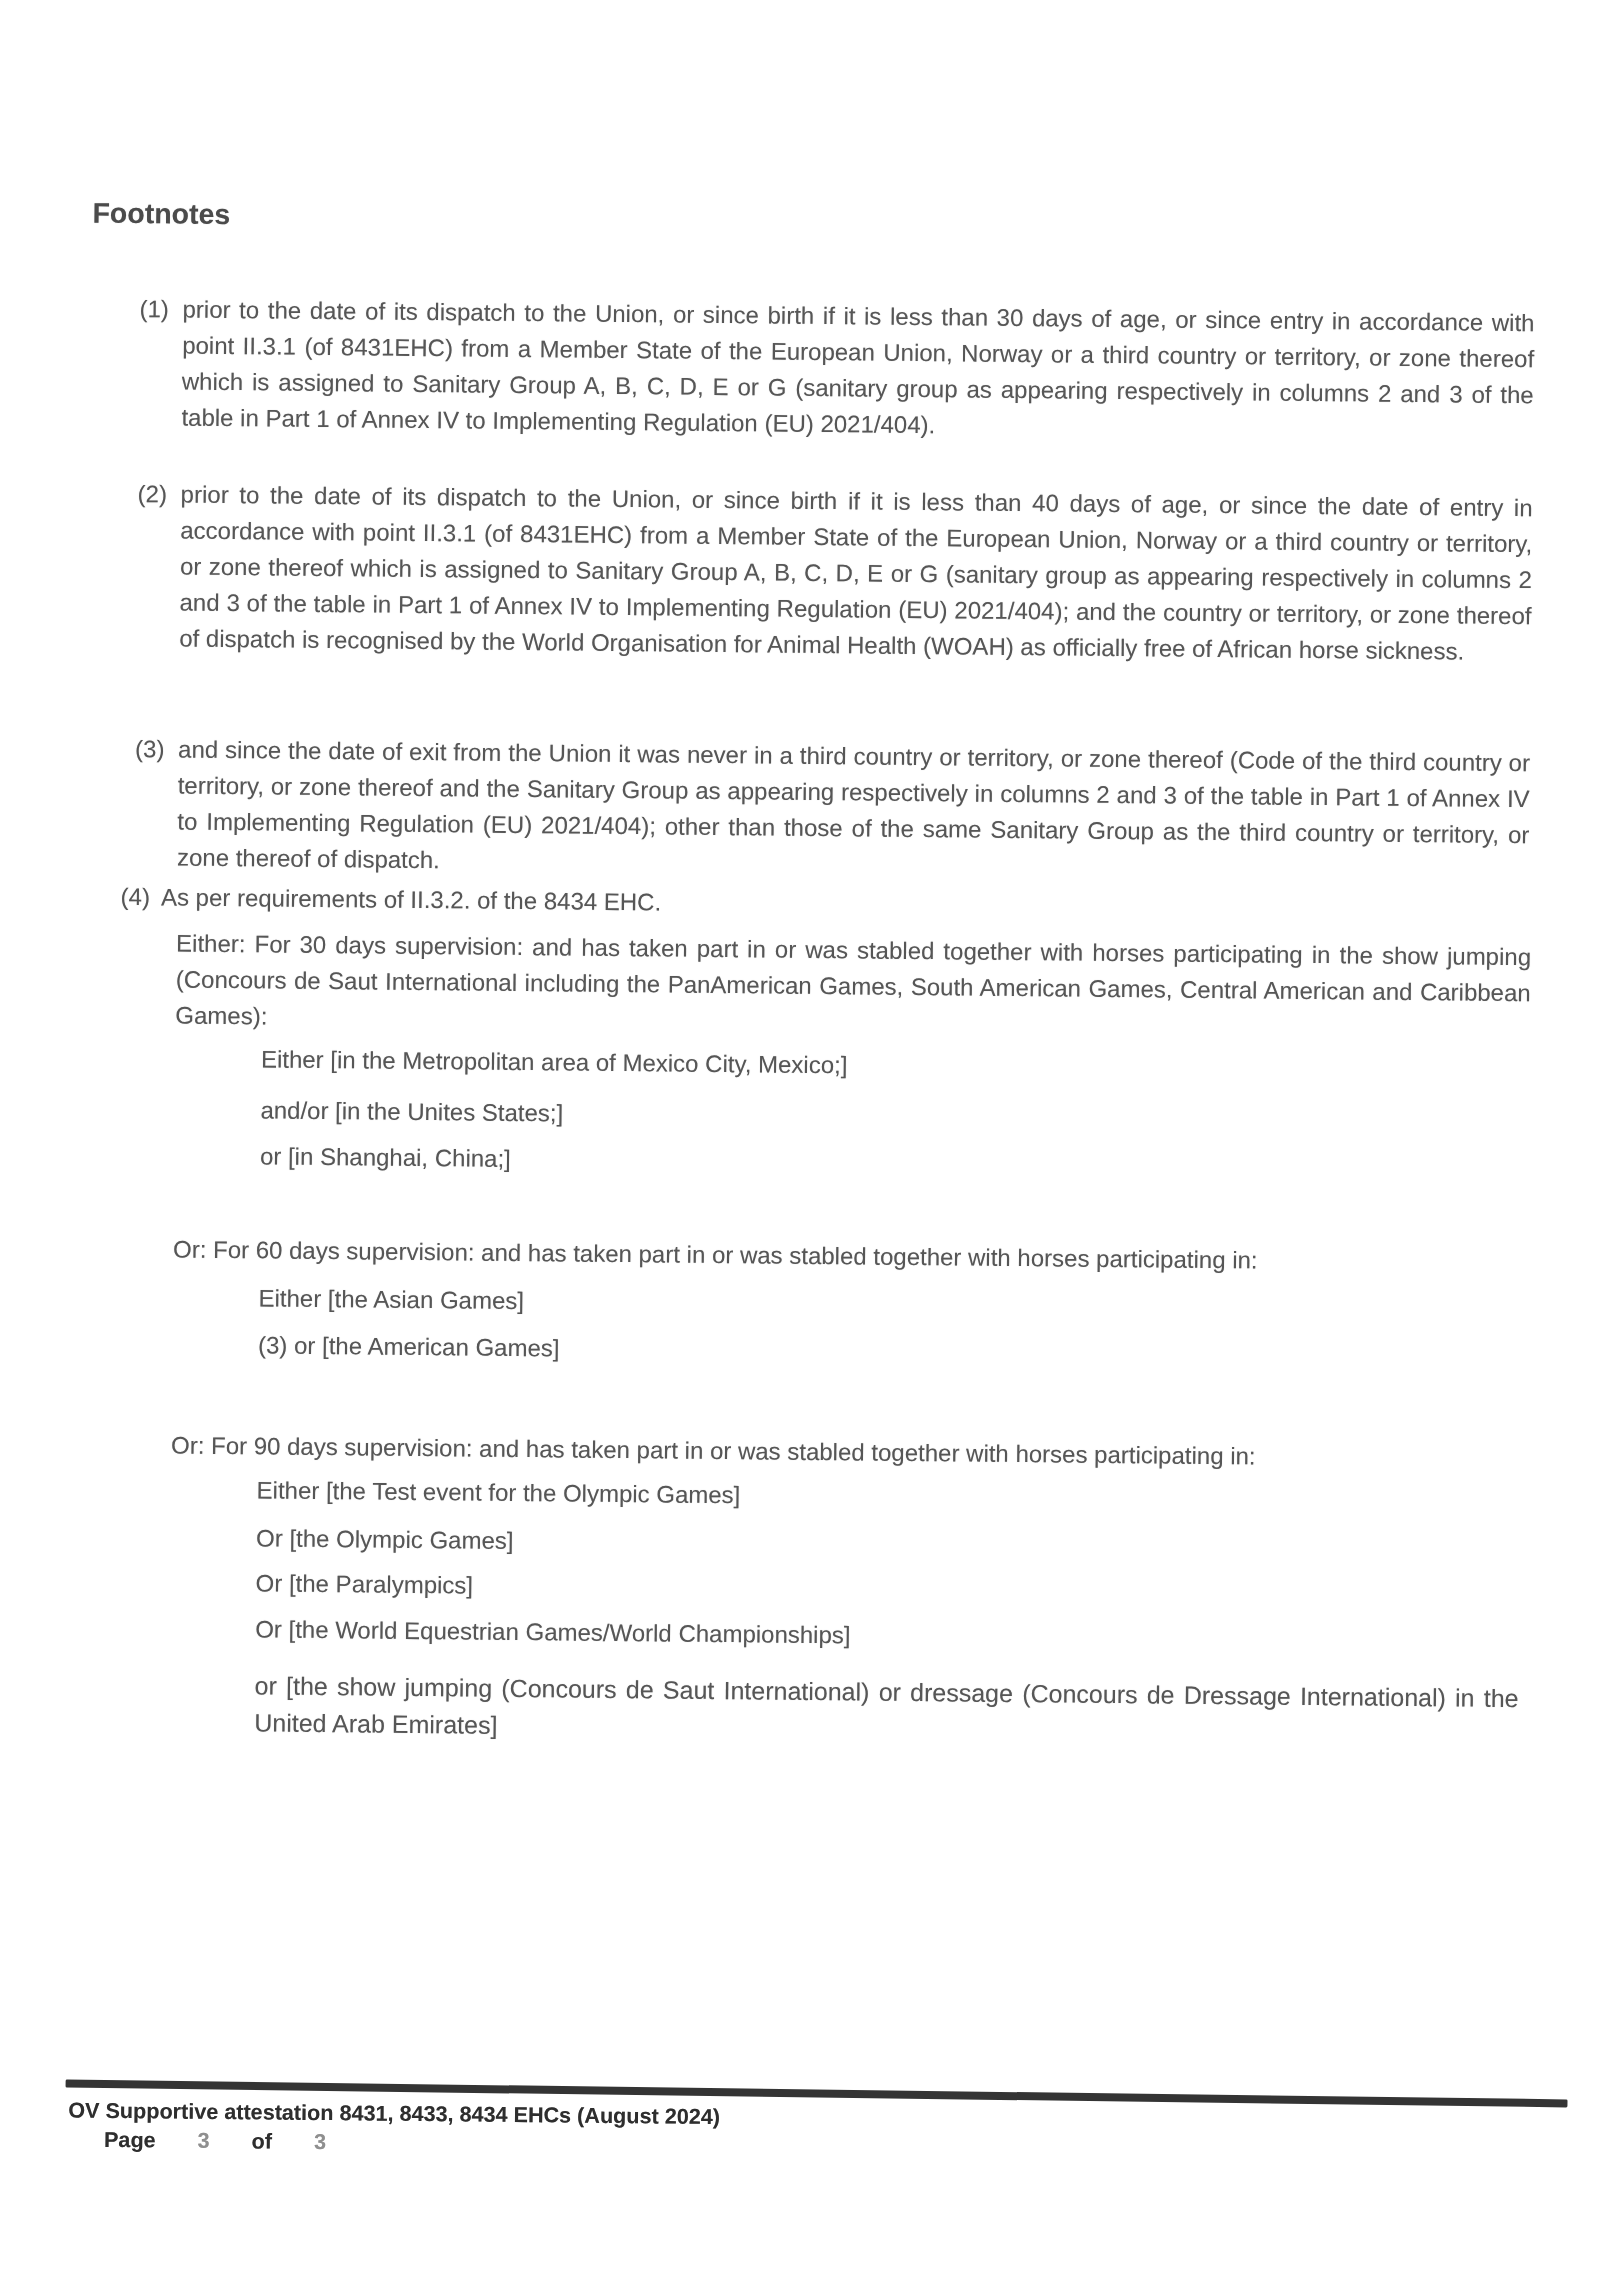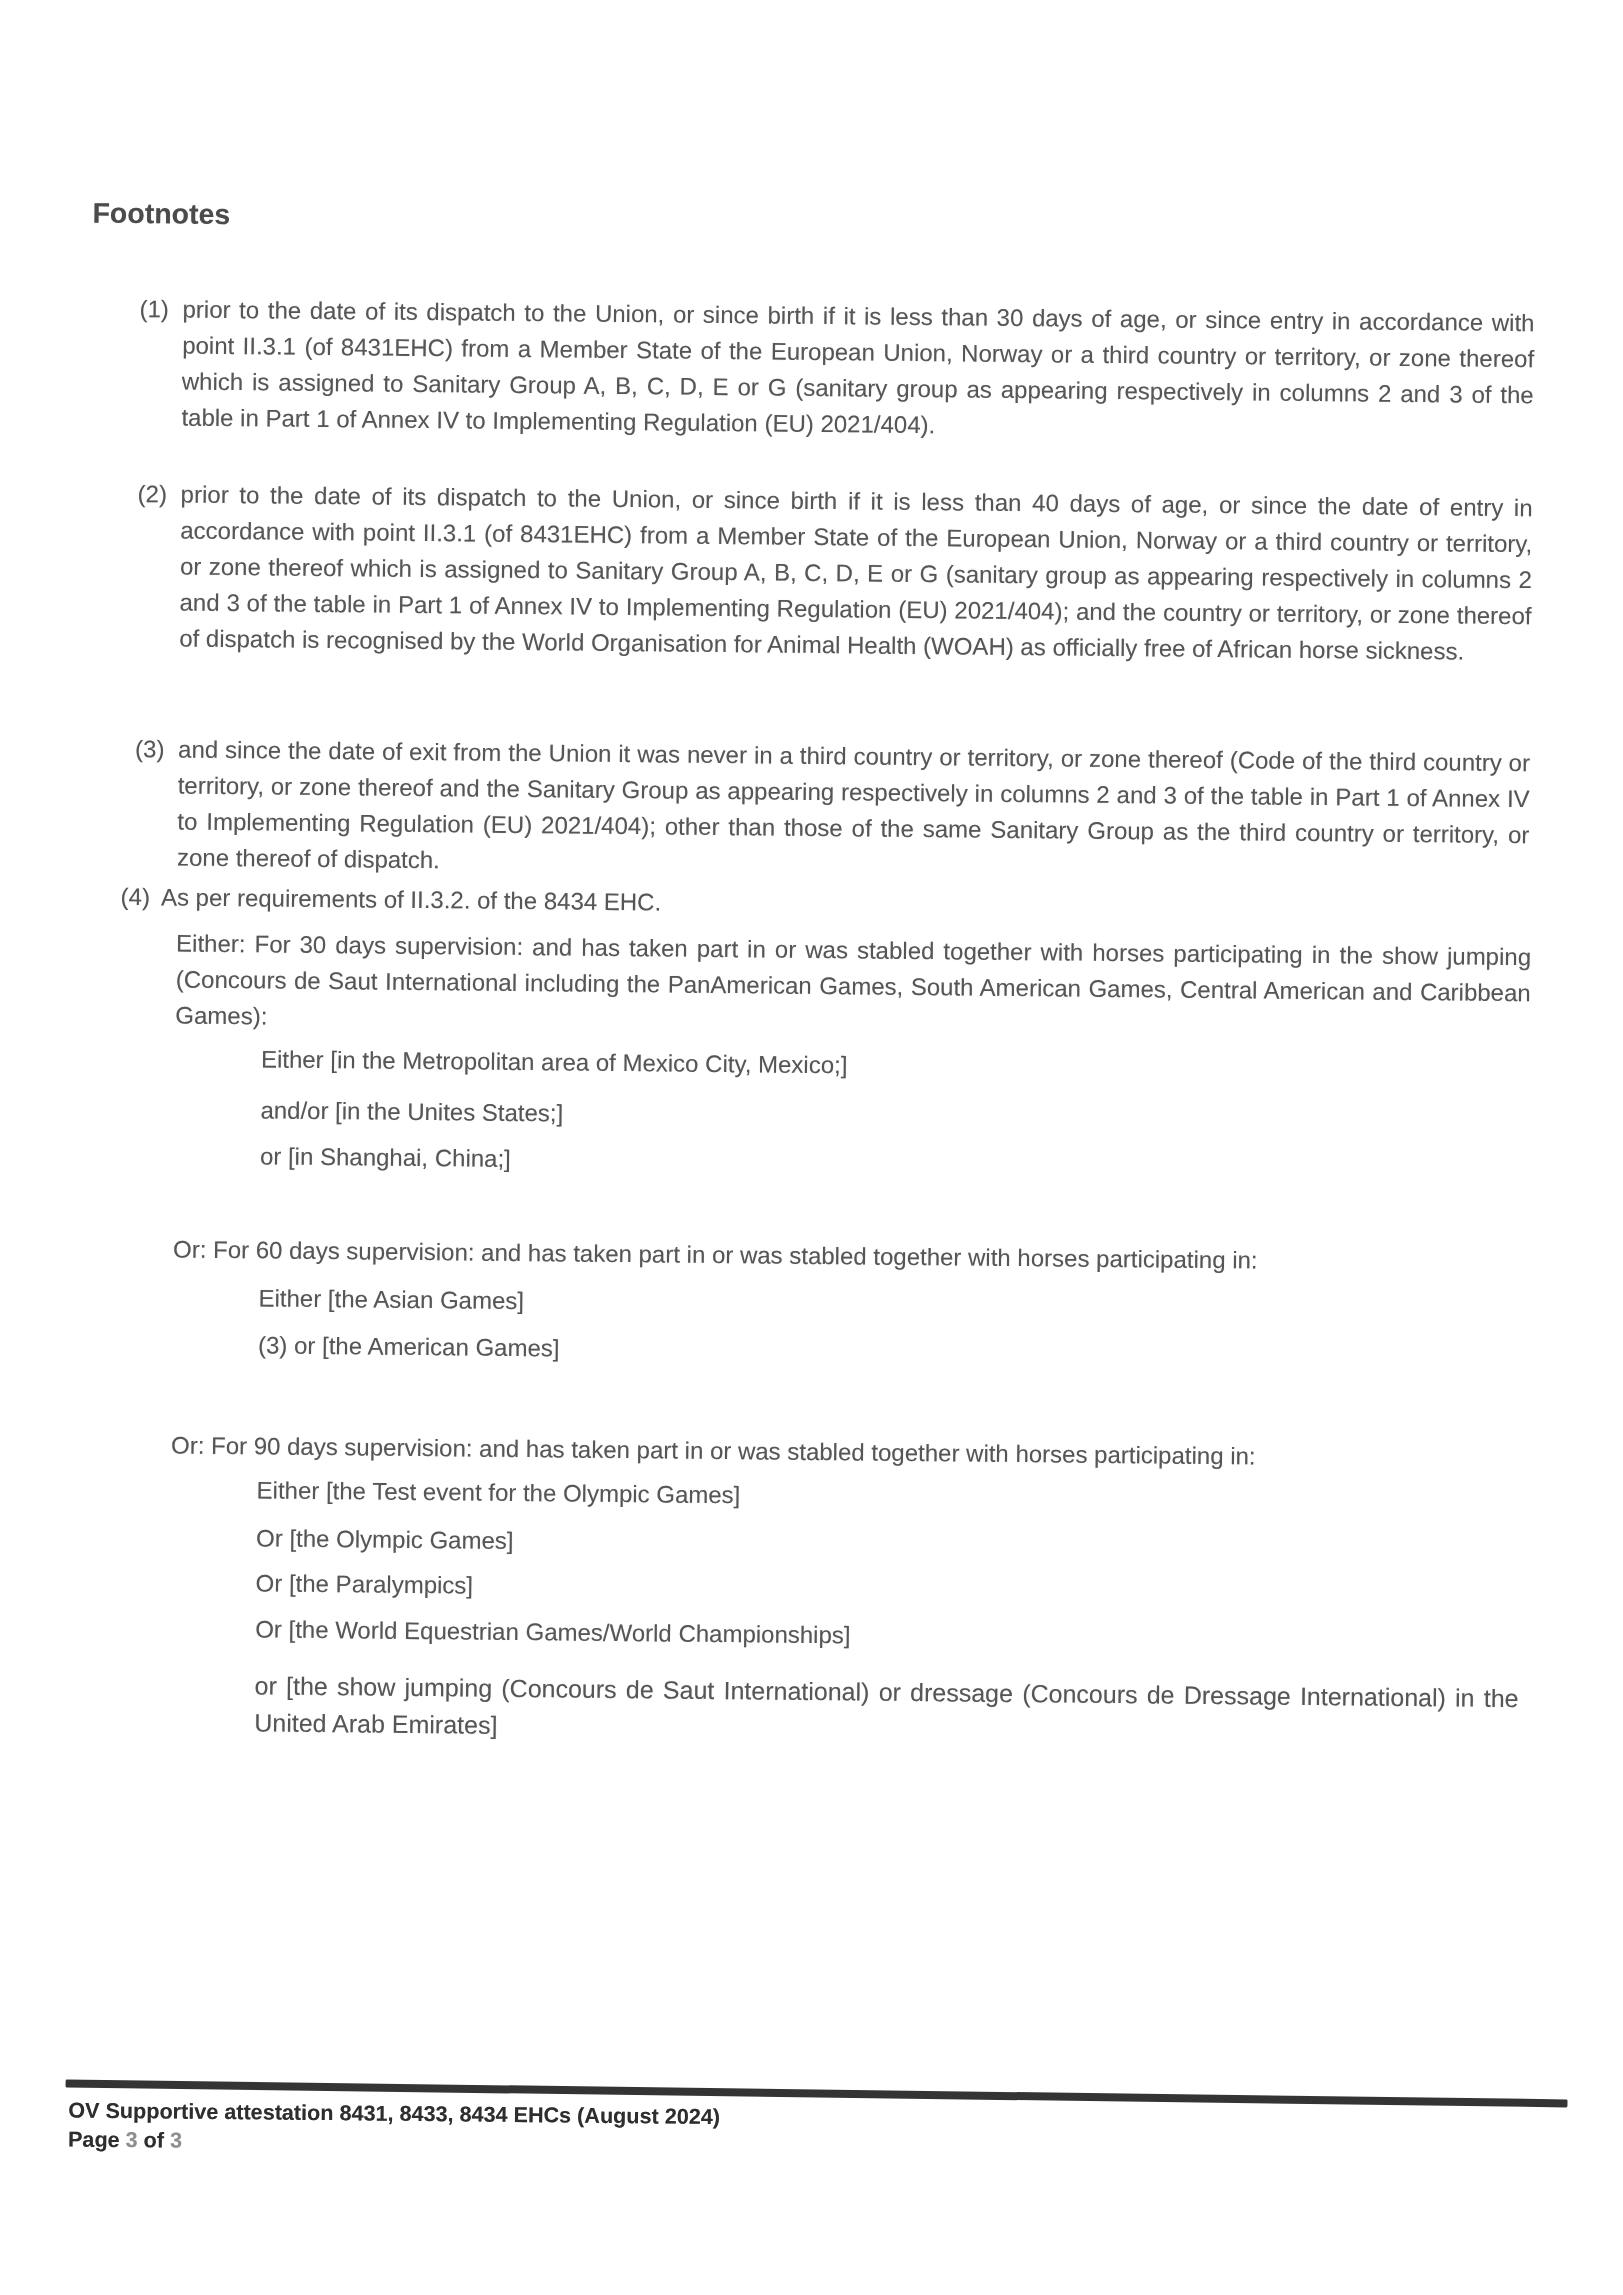--- a/index.html
+++ b/index.html
@@ -50,21 +50,21 @@
     transform:rotate(0.18deg);transform-origin:0 50%;
   }
   .footer-text{
     position:absolute;left:78px;
     font-size:21.6px;line-height:27px;font-weight:bold;color:#2e2e2e;
     text-shadow:0 0 0.5px rgba(46,46,46,0.4);
     white-space:nowrap;
   }
   .footer-doc{top:2092px;}
   .footer-page{top:2121px;}
-  .footer-page span{display:inline-block;}
+  .footer-page span{display:inline-block;margin-left:36px;}
   .footer-page .w{margin-right:6px;}
   .footer-page .num{color:#8f8f8f;margin-right:6px;text-shadow:0 0 0.5px rgba(143,143,143,0.4);}
   .footer-page .num:last-child{margin-right:0;}
 </style>
 </head>
 <body>
 
 <div id="sheet">
   <div id="skew">
 

